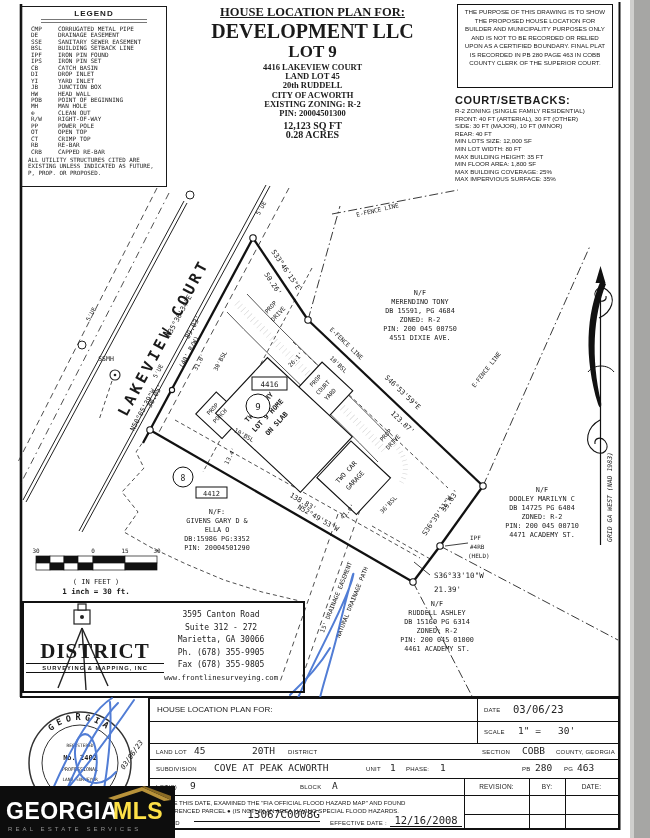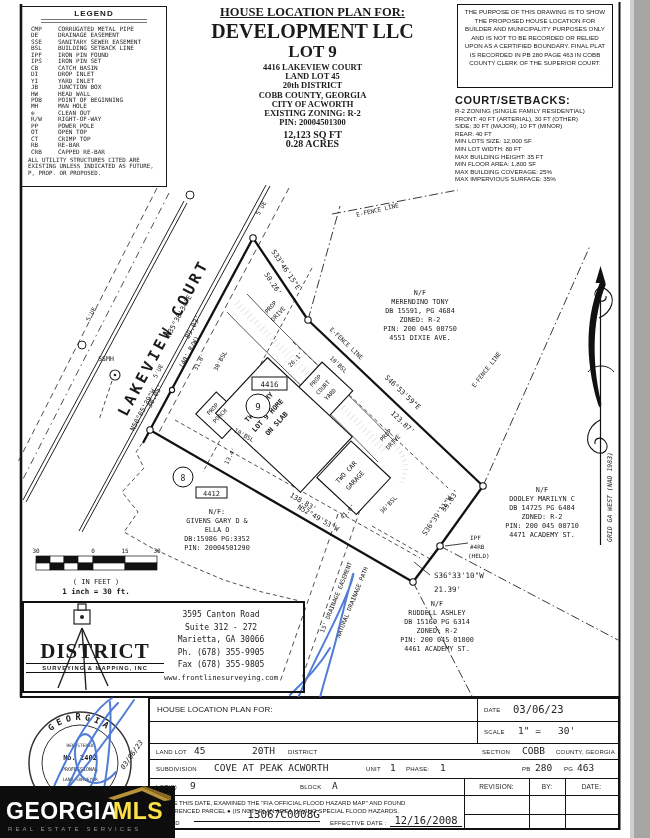--- a/index.html
+++ b/index.html
@@ -387,22 +387,21 @@
   </div>
 </div>
 
 <div class="abs serif" style="left:170px;top:5px;width:285px;text-align:center;font-weight:bold">
   <div style="font-size:12.5px;text-decoration:underline;line-height:15px">HOUSE LOCATION PLAN FOR:</div>
   <div style="font-size:20px;line-height:22px">DEVELOPMENT LLC</div>
   <div style="font-size:17px;line-height:19px">LOT 9</div>
   <div style="font-size:8.5px;line-height:9.2px;margin-top:2px">
     <div>4416 LAKEVIEW COURT</div>
     <div>LAND LOT 45</div>
-    <div>20th DISTRICT</div>
-    <div>COBB COUNTY, GEORGIA</div>
+    <div>20th RUDDELL</div>
     <div>CITY OF ACWORTH</div>
     <div>EXISTING ZONING: R-2</div>
     <div>PIN: 20004501300</div>
   </div>
   <div style="font-size:10px;line-height:8.6px;margin-top:4px">
     <div>12,123 SQ FT</div>
     <div>0.28 ACRES</div>
   </div>
 </div>
 

